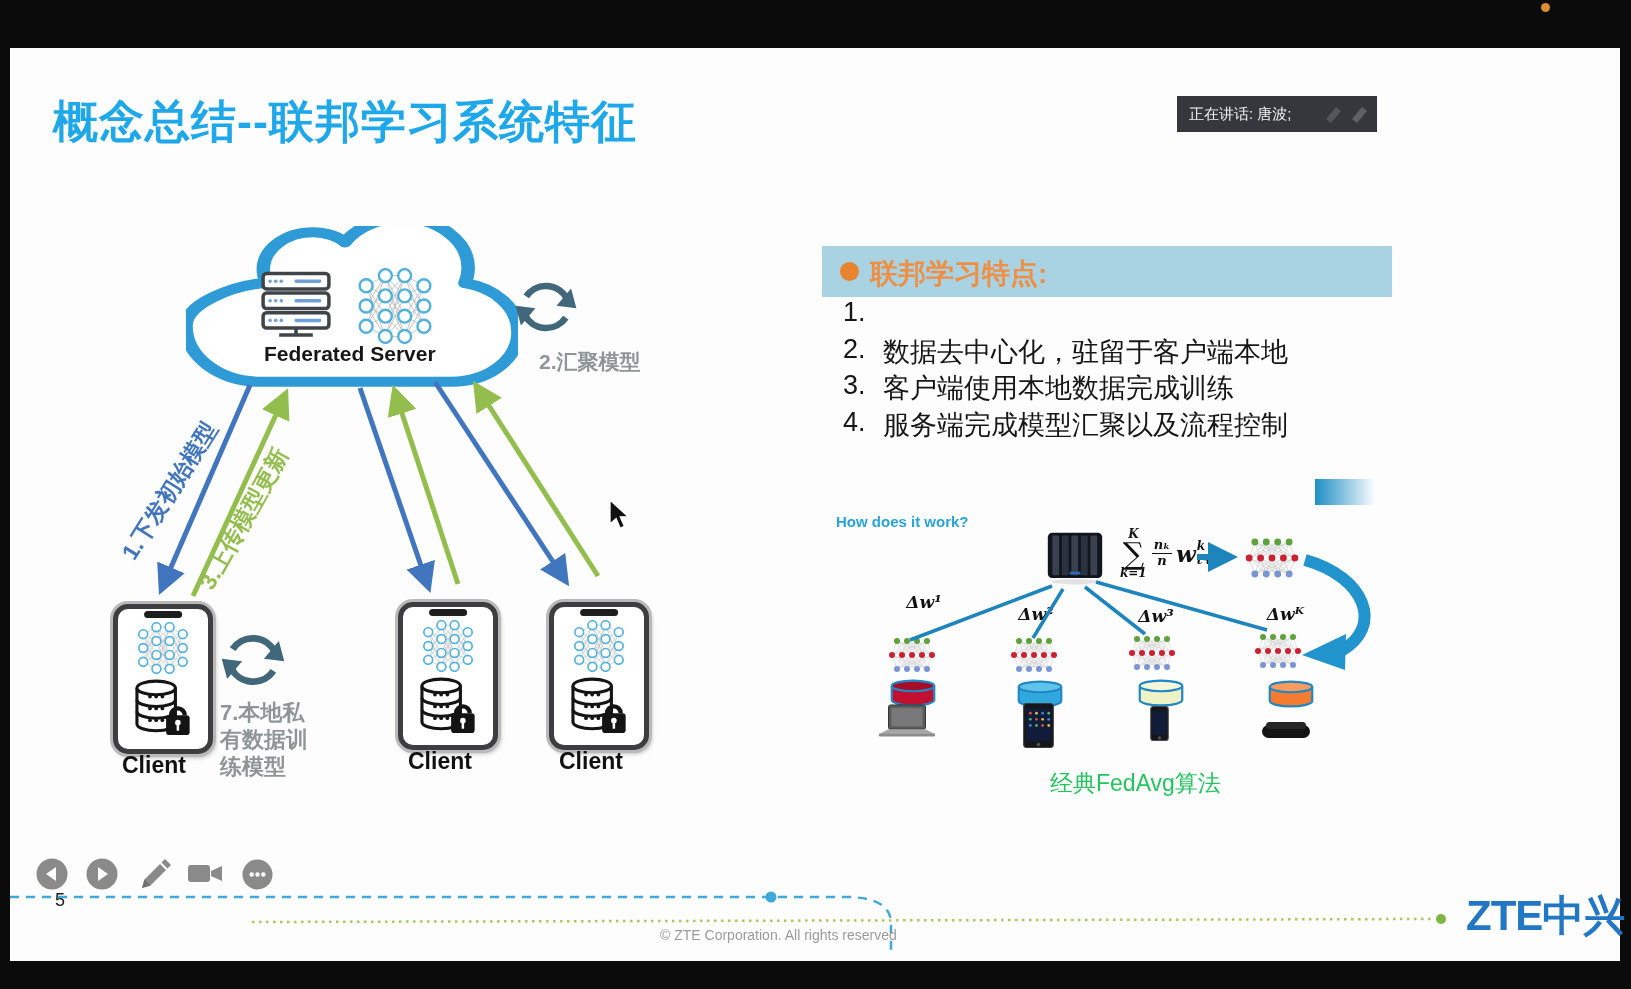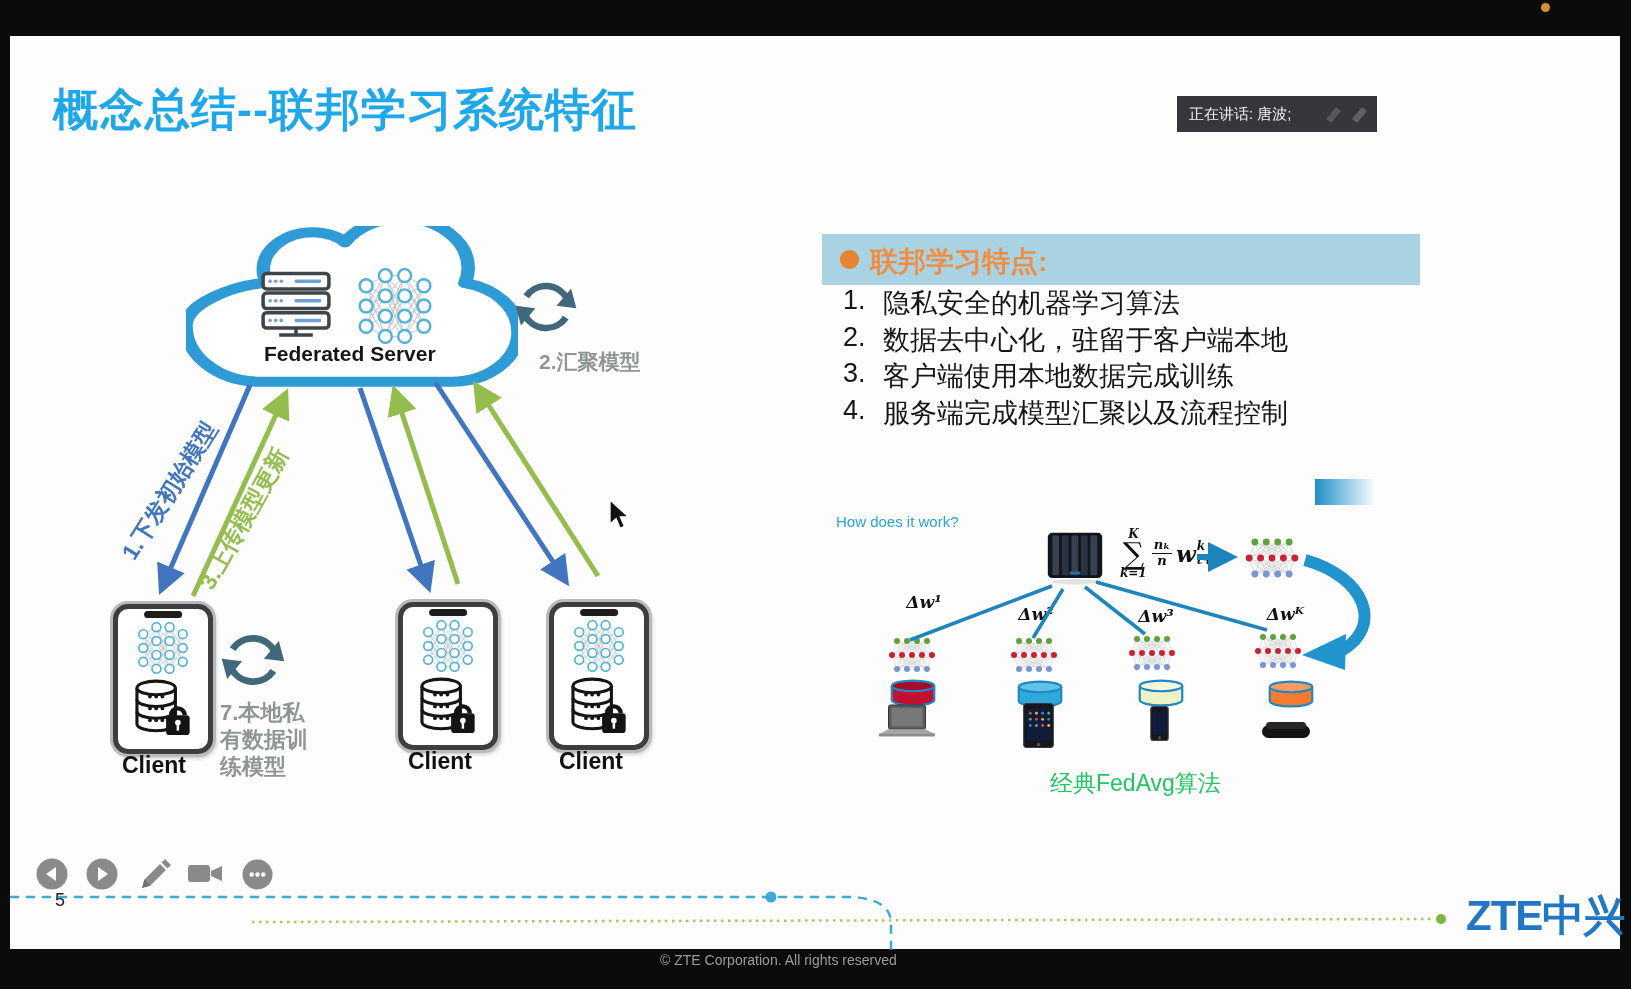--- a/index.html
+++ b/index.html
@@ -1,19 +1,19 @@
 <!DOCTYPE html>
 <html><head>
 <meta charset="utf-8">
 <style>
   html,body{margin:0;padding:0;}
   body{width:1631px;height:989px;background:#0b0b0b;position:relative;overflow:hidden;
        font-family:"Liberation Sans","DejaVu Sans",sans-serif;}
   
-  .slide{position:absolute;left:10px;top:36px;width:1610px;height:913px;background:#fdfdfd;}
+  .slide{position:absolute;left:10px;top:48px;width:1610px;height:913px;background:#fdfdfd;}
   .status-dot{position:absolute;left:1541px;top:3px;width:9px;height:9px;border-radius:50%;background:#d98e2f;}
   
   .title{position:absolute;left:53px;top:82px;font-size:45px;font-weight:800;letter-spacing:1px;color:#1fa8e9;}
   
   .speaker-bar{position:absolute;left:1177px;top:96px;width:200px;height:36px;background:#35373c;}
   .speaker-label{position:absolute;left:12px;top:9px;font-size:15px;color:#f2f2f2;white-space:nowrap;}
   .spk-ic{position:absolute;top:7px;width:22px;height:22px;}
   
   .cloud-svg{position:absolute;left:186px;top:226px;width:332px;height:162px;}
   .rack-icon{position:absolute;left:261px;top:270px;width:70px;height:70px;}
@@ -34,28 +34,28 @@
          display:flex;flex-direction:column;align-items:center;}
   .notch{position:absolute;top:2px;left:50%;transform:translateX(-50%);width:42%;height:7px;background:#1d1d1d;border-radius:4px;}
   .p1{left:113px;top:604px;width:90px;height:140px;}
   .p2{left:398px;top:602px;width:90px;height:138px;}
   .p3{left:549px;top:602px;width:90px;height:138px;}
   .phone svg.pnn{width:60px;height:52px;margin-top:13px;}
   .phone svg.pdb{width:62px;height:62px;margin-top:4px;}
   .client-label{position:absolute;font-size:23px;font-weight:700;color:#111;}
   .c1{left:122px;top:752px;} .c2{left:408px;top:748px;} .c3{left:559px;top:748px;}
   
-  .feat-header{position:absolute;left:822px;top:237px;width:570px;height:51px;background:#a9d2e2;padding-left:28px;}
+  .feat-header{position:absolute;left:822px;top:237px;width:570px;height:51px;background:#a9d2e2;}
   .feat-bullet{position:absolute;left:18px;top:16px;width:19px;height:19px;border-radius:50%;background:#e8842f;}
   .feat-heading{position:absolute;left:48px;top:9px;font-size:28px;font-weight:800;color:#ef8f44;}
   .feat-list{position:absolute;left:843px;top:289px;}
   .feat-item{height:36.5px;font-size:27px;color:#161616;display:flex;}
   .feat-num{width:40px;}
   
-  .hdw{position:absolute;left:836px;top:513px;font-size:15px;font-weight:400;color:#29a3db;}
+  .hdw{position:absolute;left:836px;top:513px;font-size:15px;font-weight:700;color:#29a3db;}
   .grad-bar{position:absolute;left:1315px;top:479px;width:61px;height:26px;
             background:linear-gradient(to right,#1e8fc6,#ffffff);}
   .favg-server{position:absolute;left:1046px;top:532px;width:58px;height:54px;}
   .formula{position:absolute;left:1120px;top:528px;display:flex;align-items:center;color:#111;
            font-family:"DejaVu Serif","Liberation Serif",serif;}
   .sum{display:flex;flex-direction:column;align-items:center;line-height:1;}
   .sumtop,.sumbot{font-size:12px;font-style:italic;font-weight:700;}
   .sumsym{font-size:30px;line-height:.9;}
   .frac{display:flex;flex-direction:column;align-items:center;margin-left:5px;font-style:italic;font-size:13px;font-weight:700;line-height:1.15;}
   .fn{border-bottom:1.5px solid #111;padding:0 2px;}
@@ -71,39 +71,38 @@
   .cy1{left:890px;top:679px;} .cy2{left:1017px;top:680px;} .cy3{left:1138px;top:679px;} .cy4{left:1268px;top:680px;}
   .dev{position:absolute;}
   .laptop{left:875px;top:704px;width:64px;height:35px;}
   .tablet{left:1023px;top:703px;width:31px;height:45px;}
   .sphone{left:1150px;top:706px;width:19px;height:35px;}
   .sbox{left:1261px;top:722px;width:50px;height:17px;}
   .favg-caption{position:absolute;left:1050px;top:768px;font-size:23px;font-weight:500;color:#22c55e;}
   
   .tb-btn{position:absolute;width:32px;height:32px;}
   .page-num{position:absolute;left:55px;top:890px;font-size:18px;color:#222;}
-  .copyright{position:absolute;left:660px;top:927px;font-size:14px;color:#9b9b9b;margin-top:25px;}
+  .copyright{position:absolute;left:660px;top:927px;font-size:14px;color:#9b9b9b;}
   .zte-logo{position:absolute;left:1466px;top:888px;font-size:42px;font-weight:800;color:#2277c5;letter-spacing:-1px;}
   .overlay{position:absolute;left:0;top:0;width:1631px;height:989px;pointer-events:none;}
 </style>
 </head>
 <body>
 
 <div class="slide">
 
   <div class="title" style="left:43px;top:44px;">概念总结--联邦学习系统特征</div>
 
   <div class="feat-header" style="left:812px;top:198px;">
     <span class="feat-bullet"></span>
     <span class="feat-heading">联邦学习特点:</span>
   </div>
   <div class="feat-list" style="left:833px;top:249px;">
     <div class="feat-item">
       <span class="feat-num">1.</span>
-      <span>隐私安全的机器学习算法</span>
     </div>
     <div class="feat-item">
       <span class="feat-num">2.</span>
       <span>数据去中心化，驻留于客户端本地</span>
     </div>
     <div class="feat-item">
       <span class="feat-num">3.</span>
       <span>客户端使用本地数据完成训练</span>
     </div>
     <div class="feat-item">

